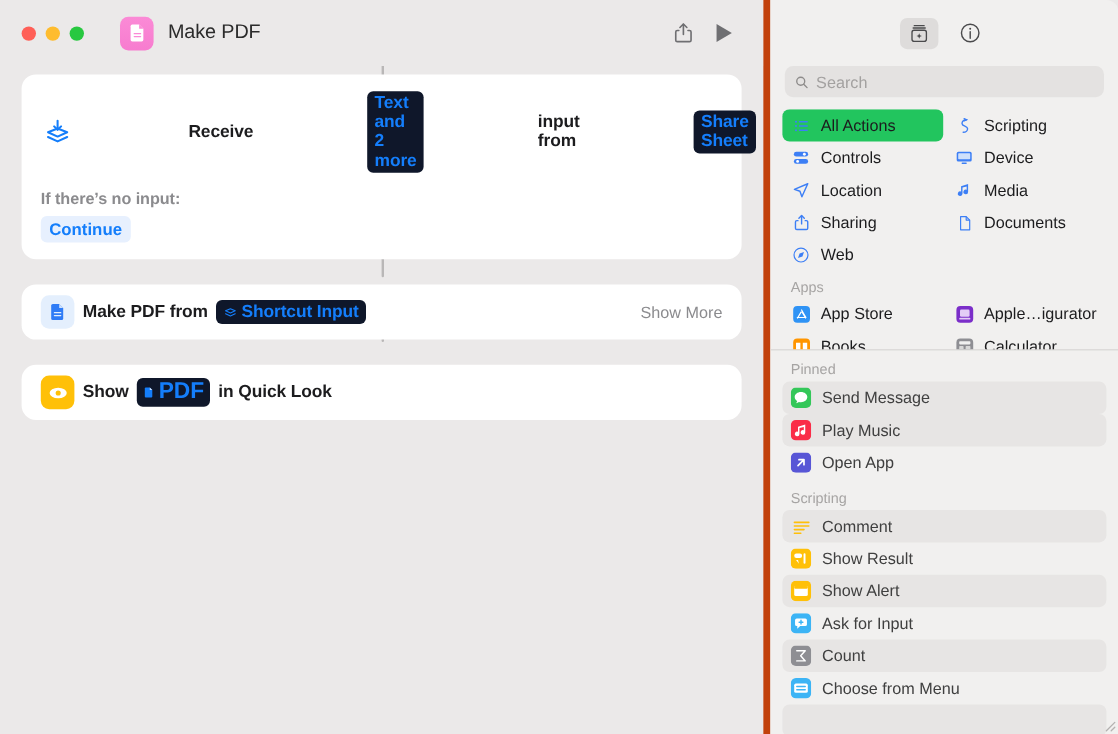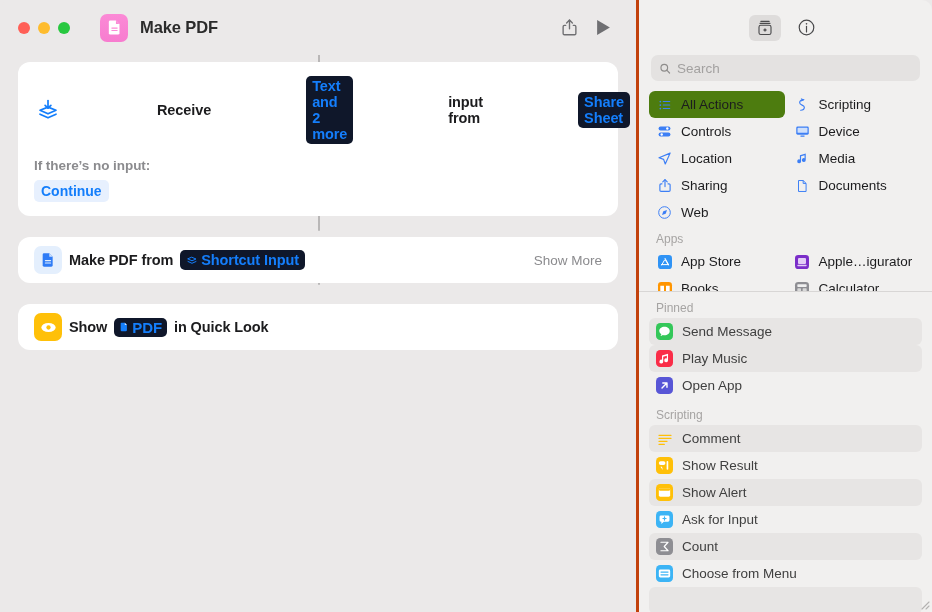--- a/index.html
+++ b/index.html
@@ -47,21 +47,21 @@
     width: 28px; height: 28px;
     border-radius: 7px;
     background: linear-gradient(180deg,#fb8ad6 0%,#f77ccf 100%);
     margin-left: 30px;
     display: flex; align-items: center; justify-content: center;
     flex: 0 0 28px;
   }
   .doc-title {
     margin-left: 12px;
     font-size: 16.5px;
-    font-weight: 700;
+    font-weight: 400;
     color: #2b2b2b;
     letter-spacing: -0.1px;
   }
   .tb-spacer { flex: 1; }
   .tb-btn {
     width: 34px; height: 30px;
     display: flex; align-items: center; justify-content: center;
     color: #6f6f72;
   }
 
@@ -110,21 +110,21 @@
     align-items: center;
     gap: 3px;
     background: #0f172a;
     color: #147efb;
     font-size: 14.5px;
     font-weight: 700;
     border-radius: 5px;
     padding: 2px 6px;
     letter-spacing: -0.1px;
   }
-  .pill.small { font-size: 15px; padding: 1px 5px; }
+  .pill.small { font-size: 19px; padding: 1px 5px; }
   .sub-label {
     font-size: 13.5px;
     font-weight: 700;
     color: #8b8b8e;
     margin-top: 14px;
     letter-spacing: -0.05px;
   }
   .continue-pill {
     display: inline-flex;
     margin-top: 7px;
@@ -142,21 +142,21 @@
     font-weight: 400;
   }
   .gap8 { width: 7px; flex: 0 0 7px; }
 
   
   .library {
     width: 296px; height: 612px;
     background: #f1f0ef;
     display: flex;
     flex-direction: column;
-    border-left: 3px solid #c2410c;
+    border-left: 6px solid #c2410c;
     border-top-right-radius: 10px;
     overflow: hidden;
     position: relative;
   }
   .lib-toolbar {
     height: 55px; flex: 0 0 55px;
     display: flex; align-items: center; justify-content: center;
     gap: 10px;
   }
   .lib-tb-btn {
@@ -200,21 +200,21 @@
     display: flex; align-items: center;
     gap: 8px;
     height: 27px;
     padding: 0 7px;
     border-radius: 6px;
     font-size: 13.5px;
     color: #1c1c1e;
     white-space: nowrap;
     overflow: hidden;
   }
-  .cat.sel { background: #4d7c0f; align-items: center; }
+  .cat.sel { background: #22c55e; align-items: center; }
   .cat .ci { width: 17px; flex: 0 0 17px; display: flex; align-items: center; justify-content: center; color: #3d7ff5; }
   .grp-head {
     font-size: 12px;
     color: #a6a4a3;
     font-weight: 400;
     padding: 6px 7px 2px 7px;
     grid-column: 1 / -1;
   }
 
   .lib-divider { height: 1px; background: #d8d6d5; }

